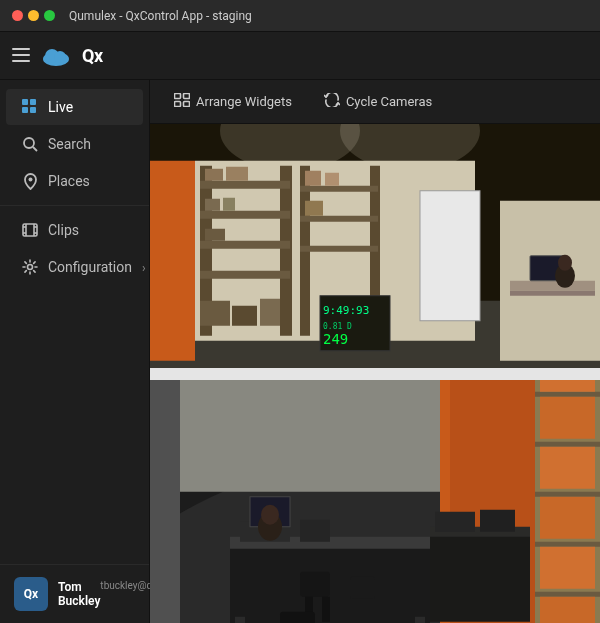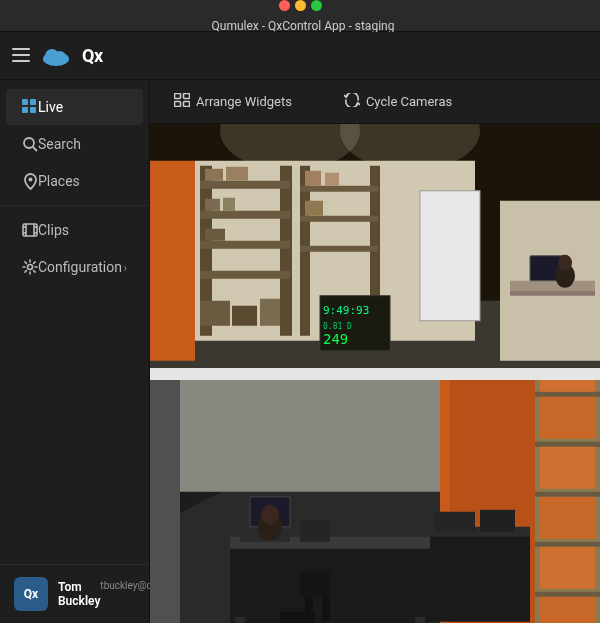--- a/index.html
+++ b/index.html
@@ -16,21 +16,20 @@
     
     .title-bar {
       background: #2a2a2a;
       height: 32px;
       display: flex;
       align-items: center;
       padding: 0 12px;
       gap: 8px;
       flex-shrink: 0;
       border-bottom: 1px solid #111;
-      flex-direction: column;
     }
     .title-bar-dots {
       display: flex;
       gap: 5px;
     }
     .dot {
       width: 11px;
       height: 11px;
       border-radius: 50%;
     }
@@ -91,20 +90,21 @@
       flex-shrink: 0;
       border-right: 1px solid #111;
     }
     .sidebar-nav {
       flex: 1;
       padding: 8px 0;
     }
     .nav-item {
       display: flex;
       align-items: flex-end;
+      gap: 10px;
       padding: 10px 16px;
       color: #bbb;
       font-size: 14px;
       cursor: pointer;
       border-radius: 4px;
       margin: 1px 6px;
       position: relative;
     }
     .nav-item.active {
       background: #2a2a2a;
@@ -171,21 +171,21 @@
       background: #111;
     }
 
     
     .content-toolbar {
       height: 44px;
       background: #1e1e1e;
       display: flex;
       align-items: center;
       padding: 0 16px;
-      gap: 36px;
+      gap: 16px;
       flex-shrink: 0;
       border-bottom: 1px solid #111;
       text-align: right;
     }
     .toolbar-btn {
       display: flex;
       align-items: center;
       gap: 6px;
       color: #ccc;
       font-size: 13px;

